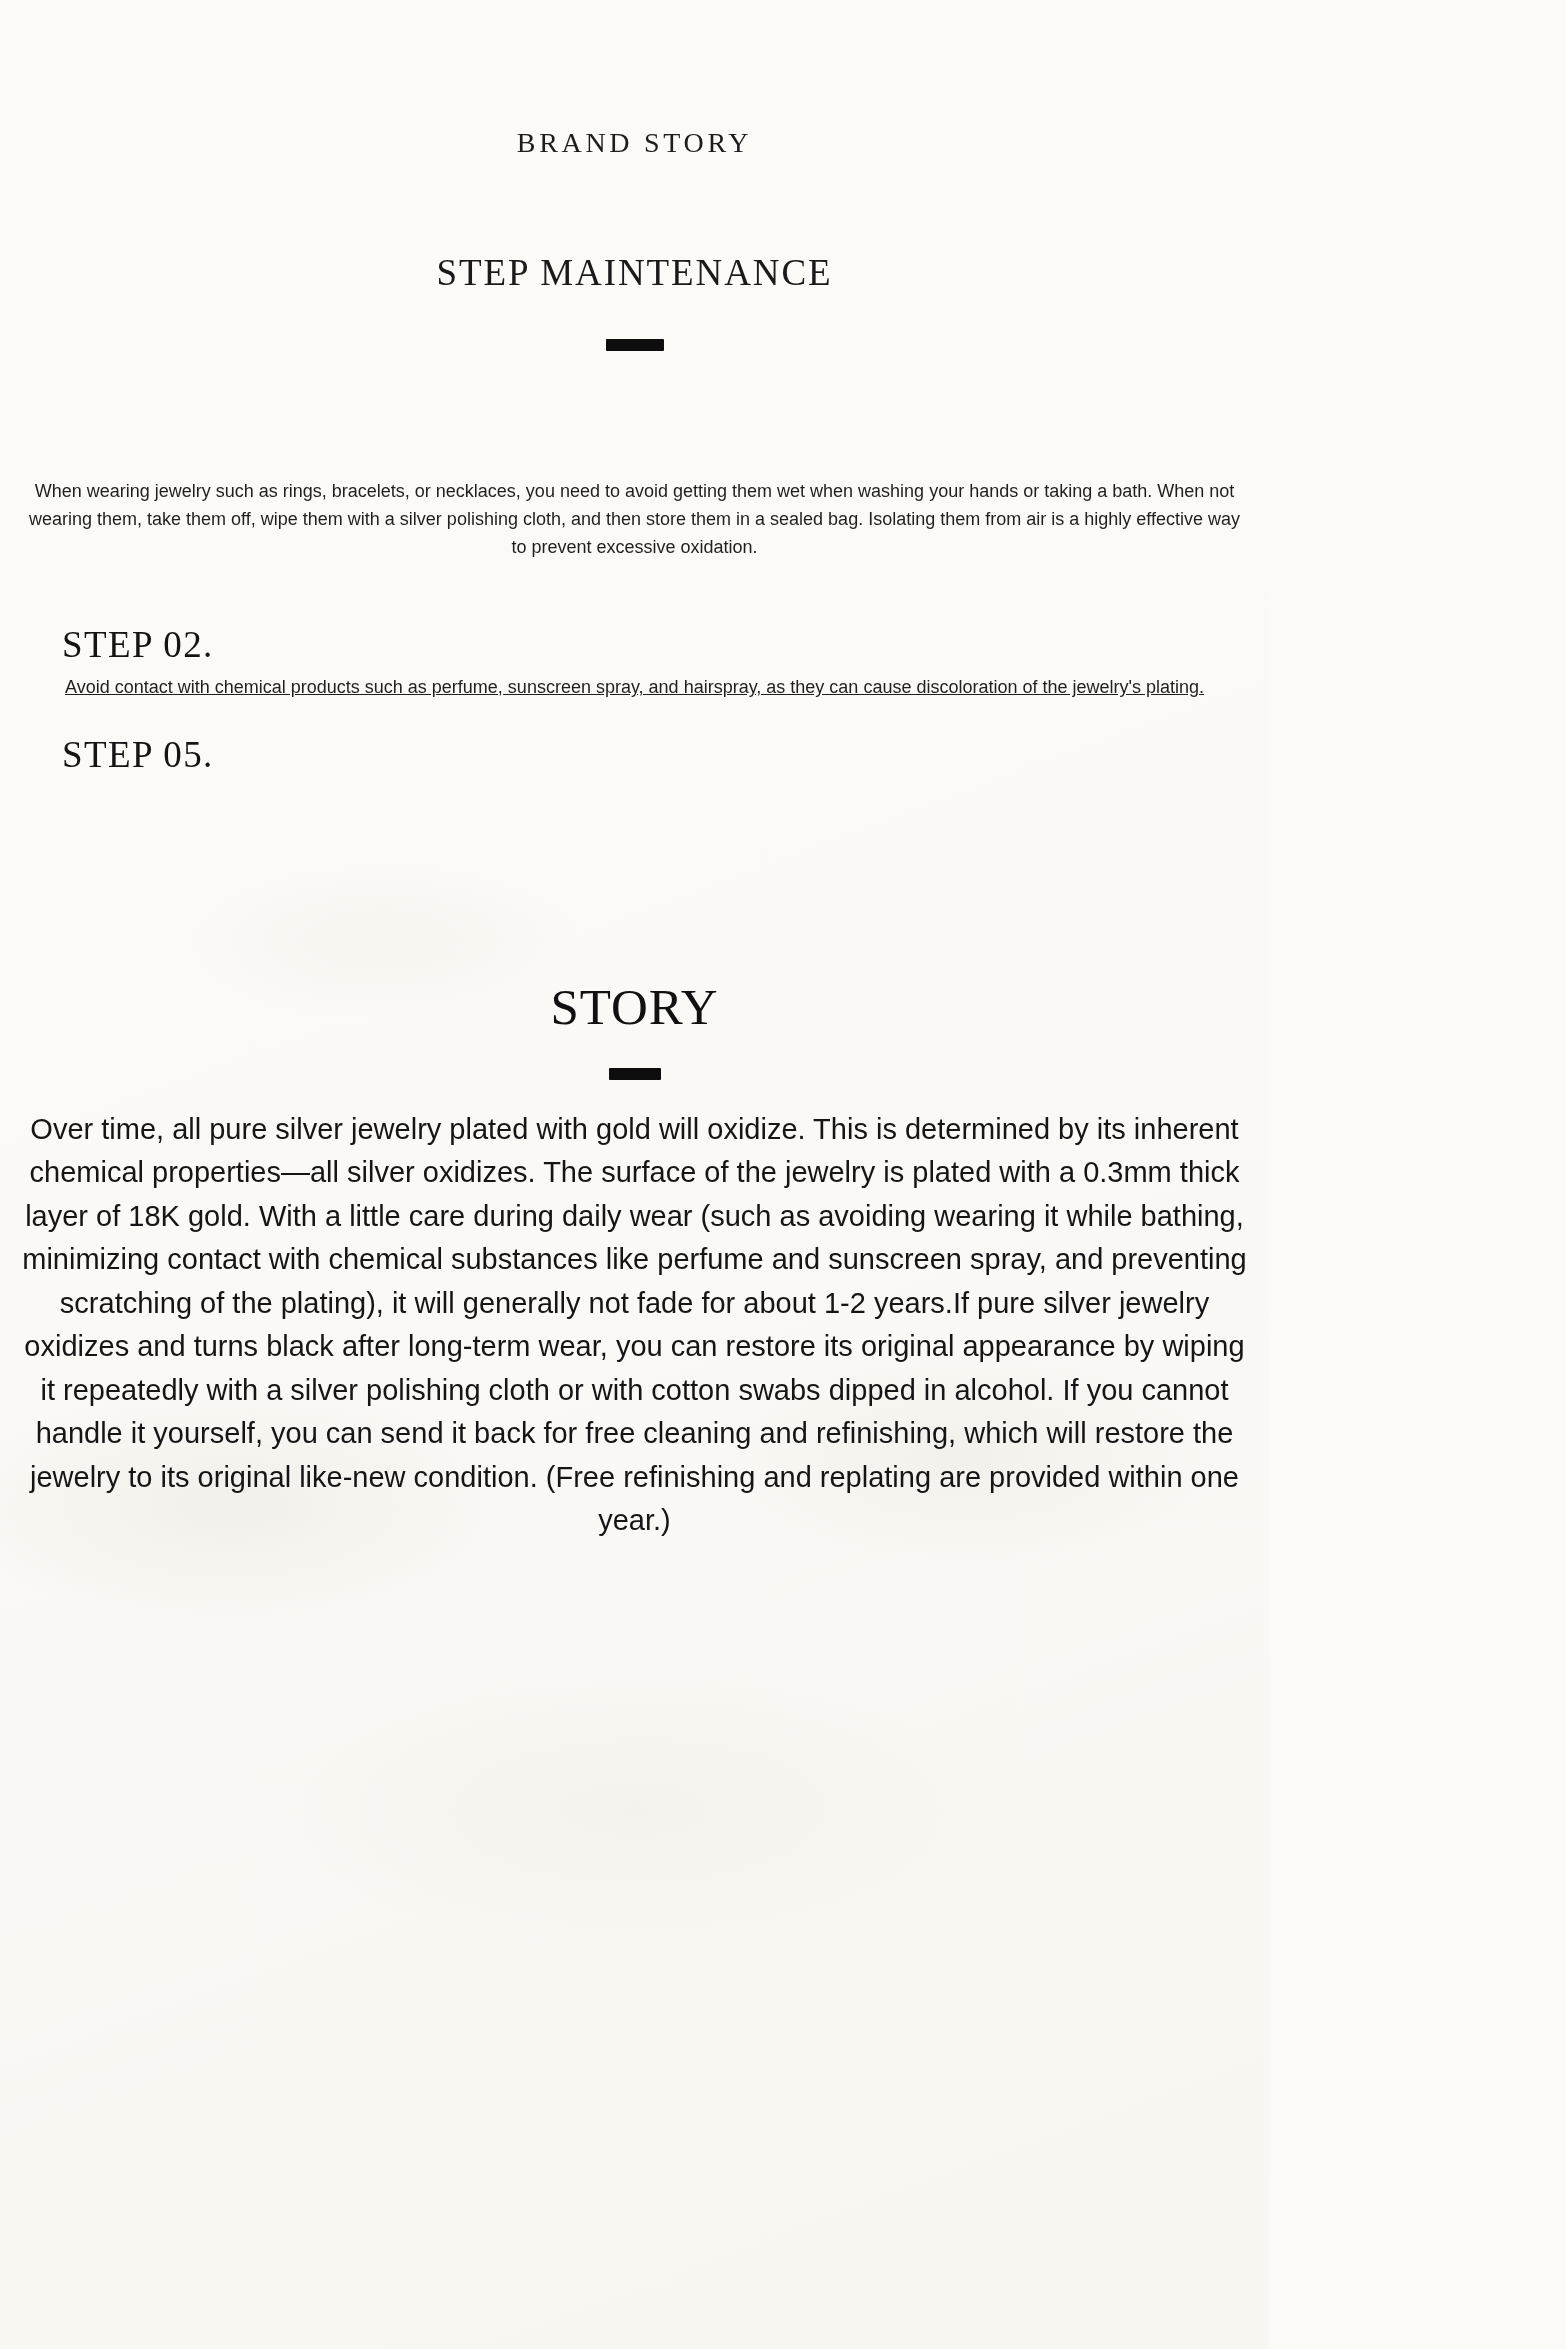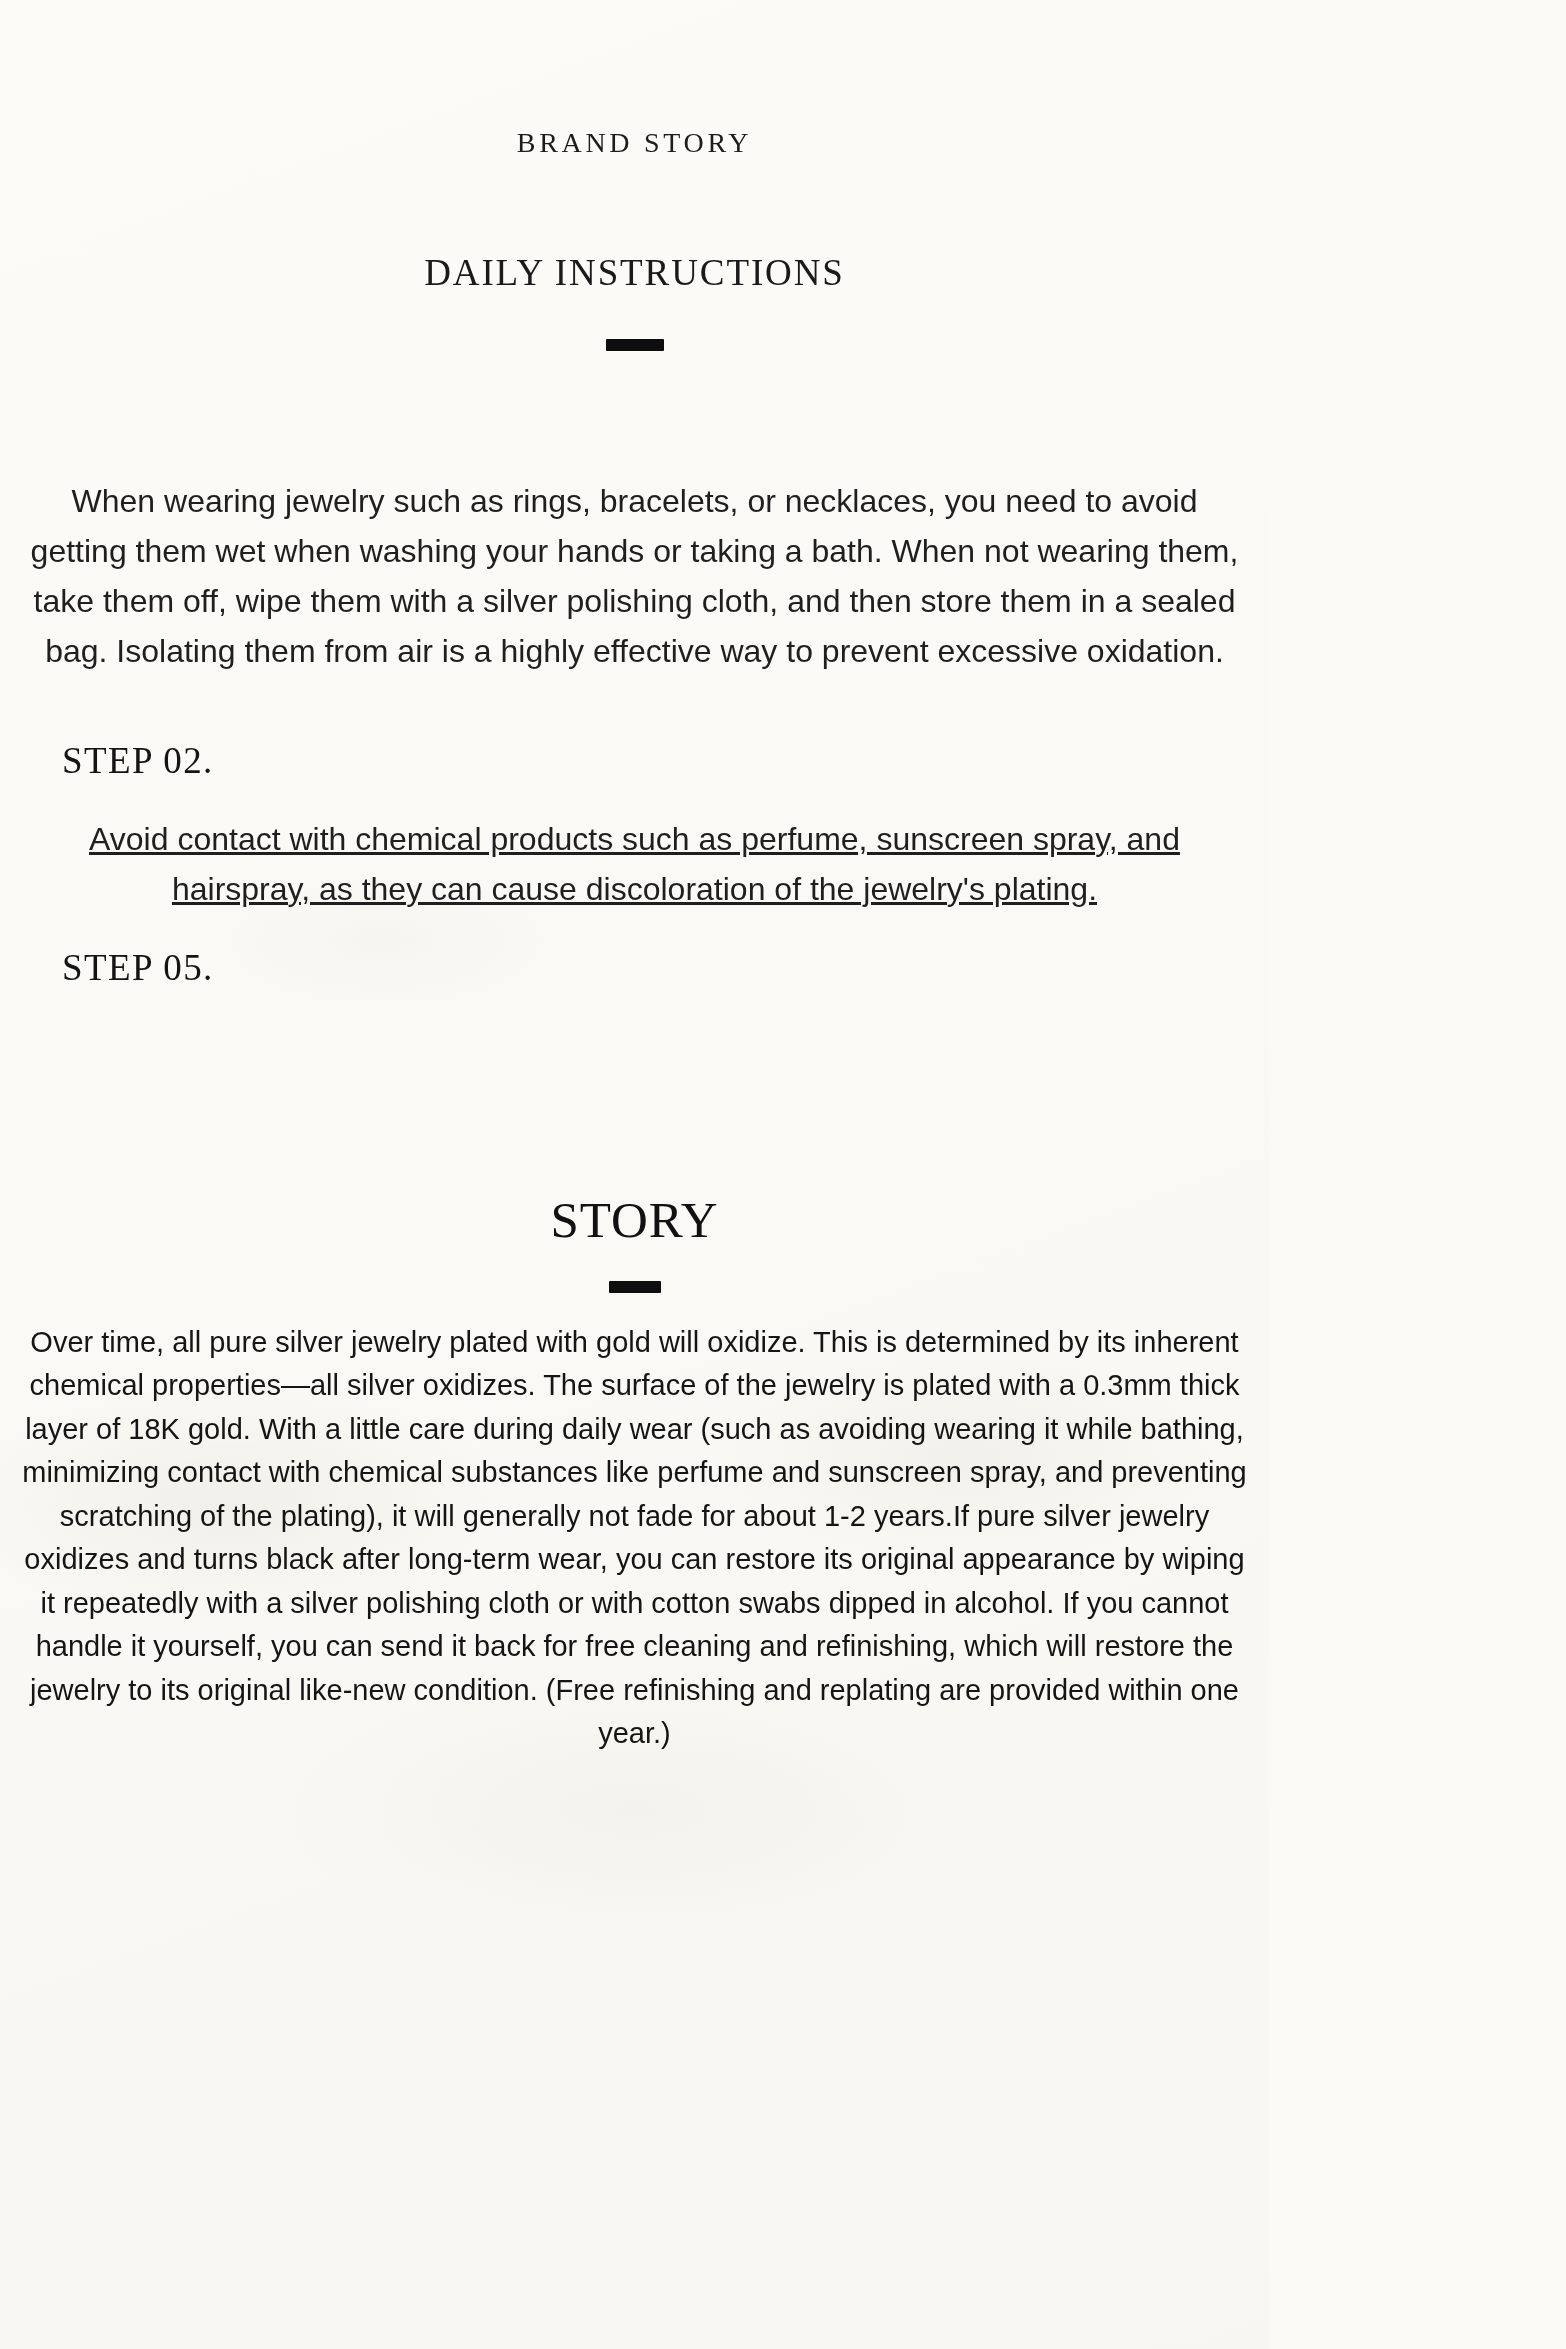--- a/index.html
+++ b/index.html
@@ -79,24 +79,24 @@
   }
   .step-label {
     font-family: "Liberation Serif", serif;
     font-size: 37px;
     letter-spacing: 1.4px;
     color: #141414;
     margin-left: 47px;
   }
   .step-text {
     text-align: center;
-    font-size: 32px;
+    font-size: 18px;
     line-height: 1.56;
     color: #1f1f1f;
-    margin: 33px auto 0 auto;
+    margin: 7px auto 0 auto;
     max-width: 1544px;
     padding: 0 5.6px;
   }
   .step-block.s2 .step-text { max-width: 1462px; text-decoration: underline; }
   .step-block.s3 .step-text { max-width: 1555px; }
   .step-block.s1 { margin-bottom: 62px; }
   .step-block.s2 { margin-bottom: 32px; }
   .step-block.s2 .step-label { margin-top: 14px; }
   .step-block.s3 .step-label { margin-top: 0; }
 
@@ -128,21 +128,21 @@
 <body>
 
 <div class="page">
   <div class="texture"></div>
 
   <div class="content">
 
     <div class="brand-story">BRAND STORY</div>
 
 
-    <div class="sub-title">DAILY INSTRUCTIONS</div>
+    <div class="sub-title">STEP MAINTENANCE</div>
 
     <div class="rule"></div>
 
     <div class="steps">
 
       <div class="step-block s1">
         <div class="step-text">When wearing jewelry such as rings, bracelets, or necklaces, you need to avoid getting them wet when washing your hands or taking a bath. When not wearing them, take them off, wipe them with a silver polishing cloth, and then store them in a sealed bag. Isolating them from air is a highly effective way to prevent excessive oxidation.</div>
       </div>
 
       <div class="step-block s2">

